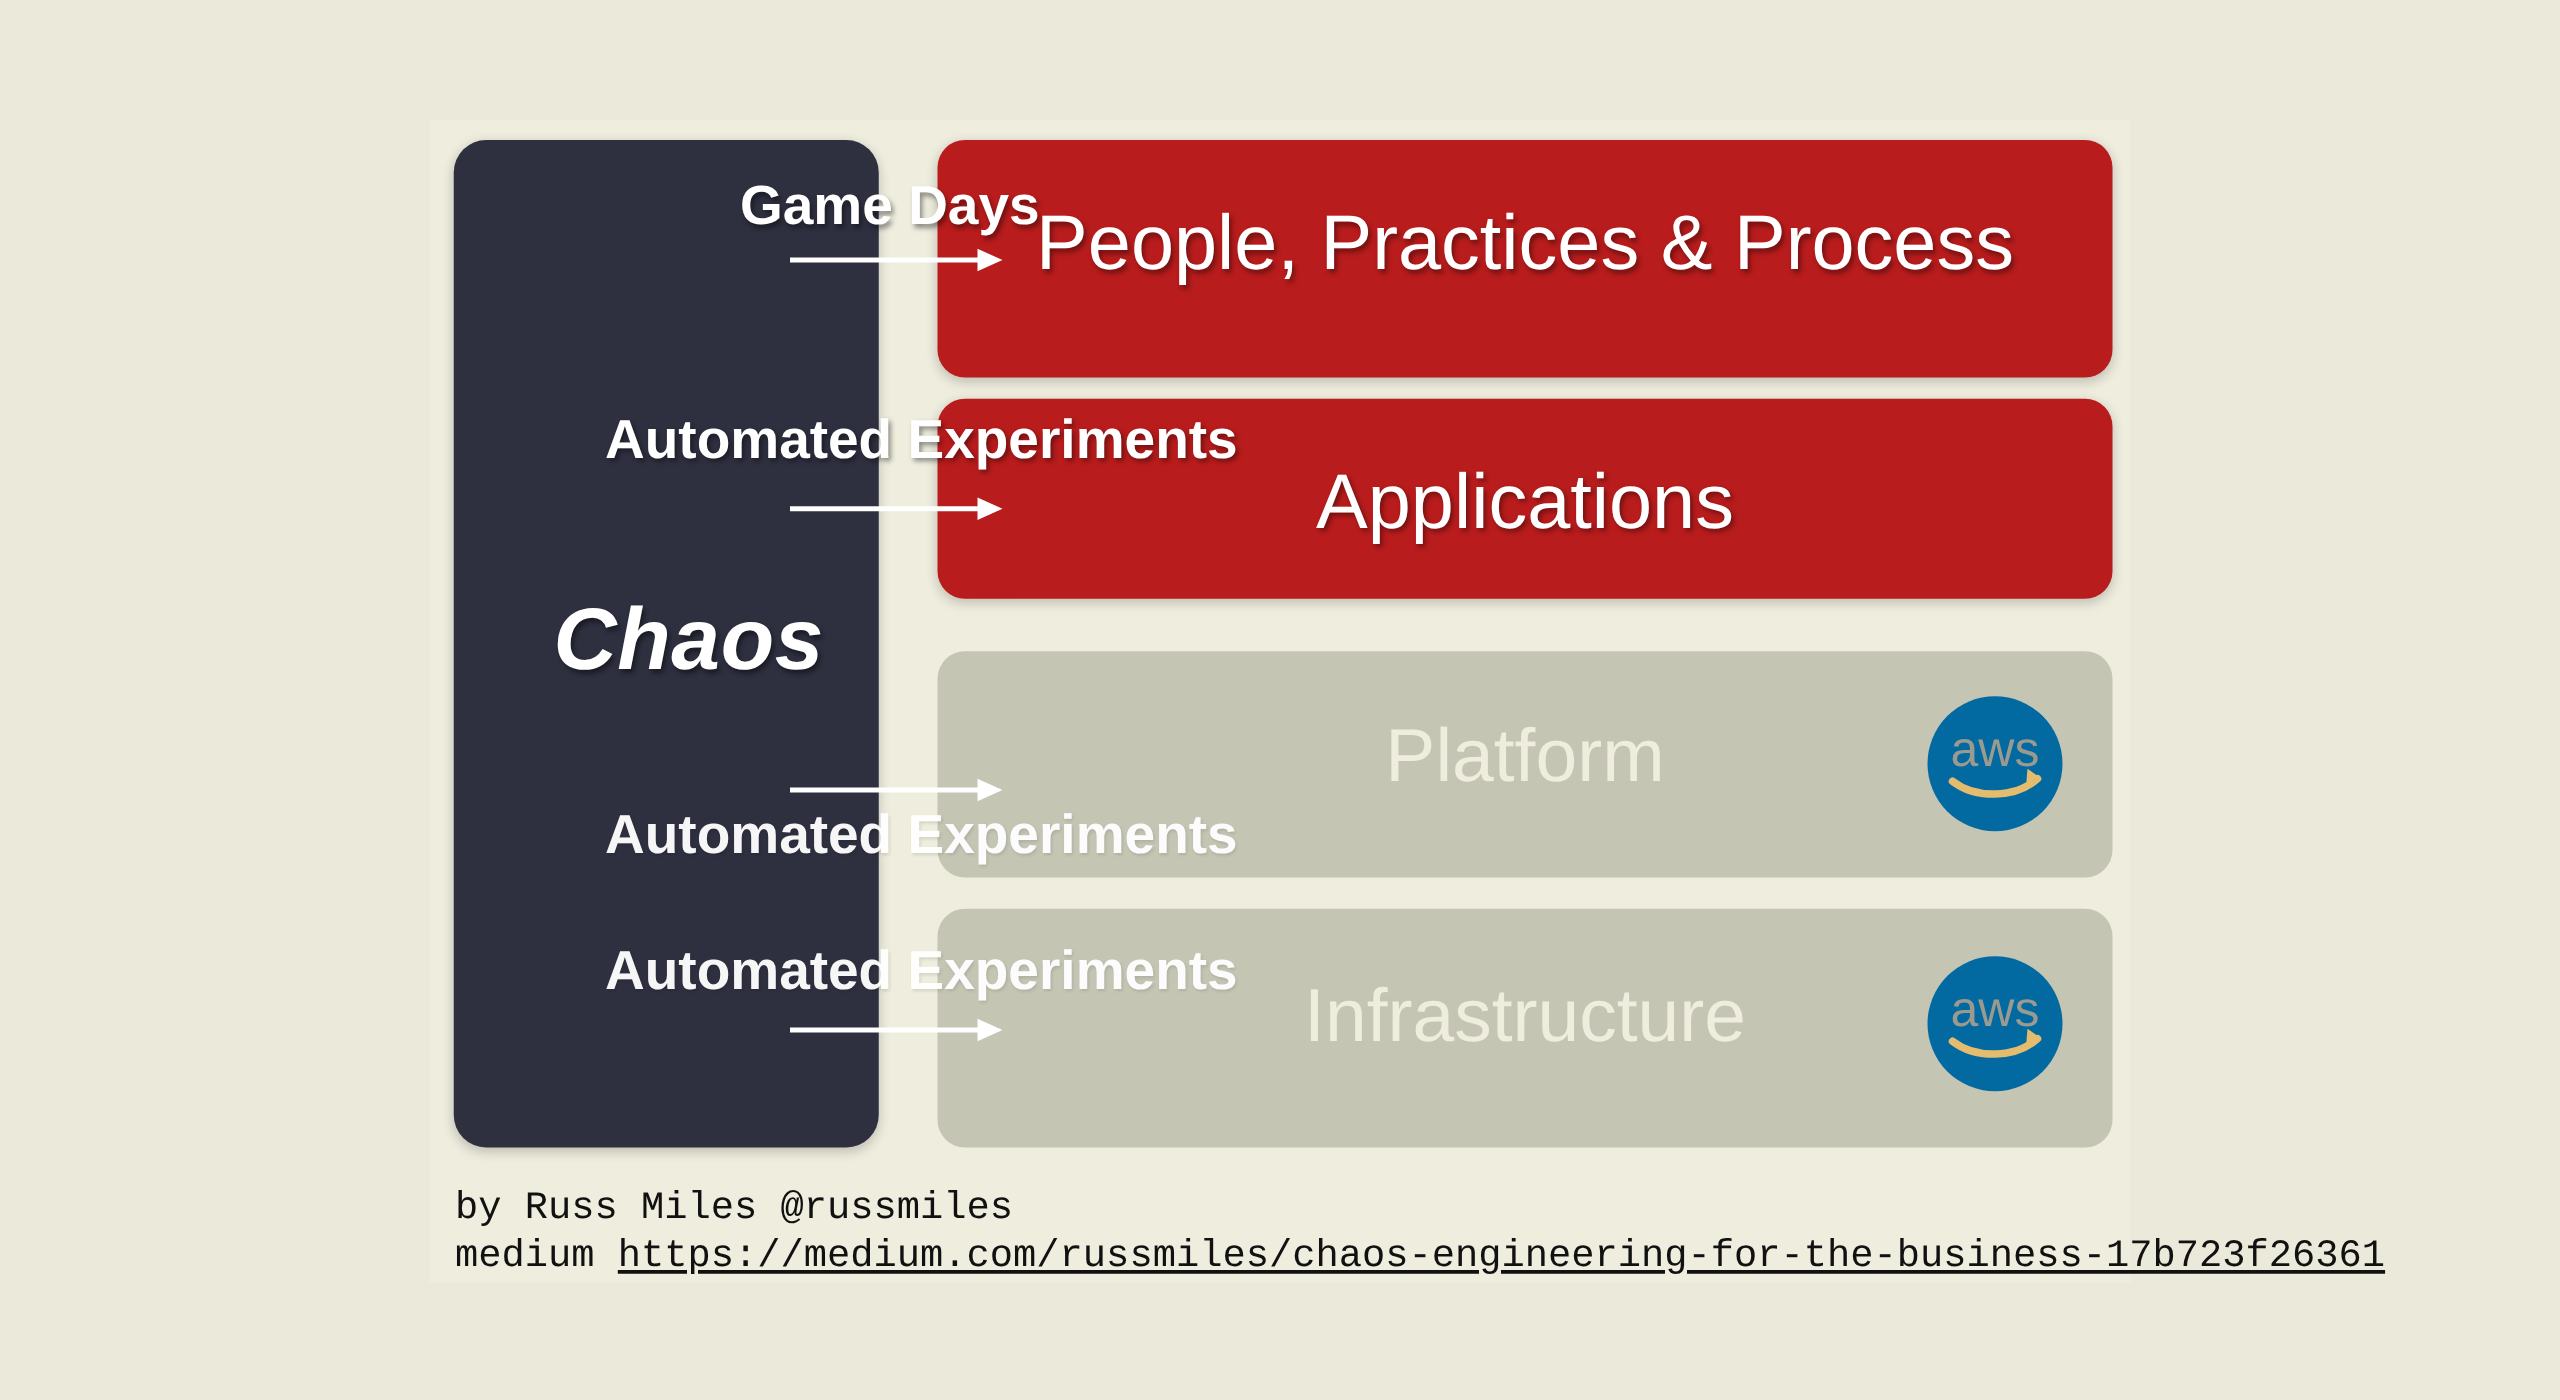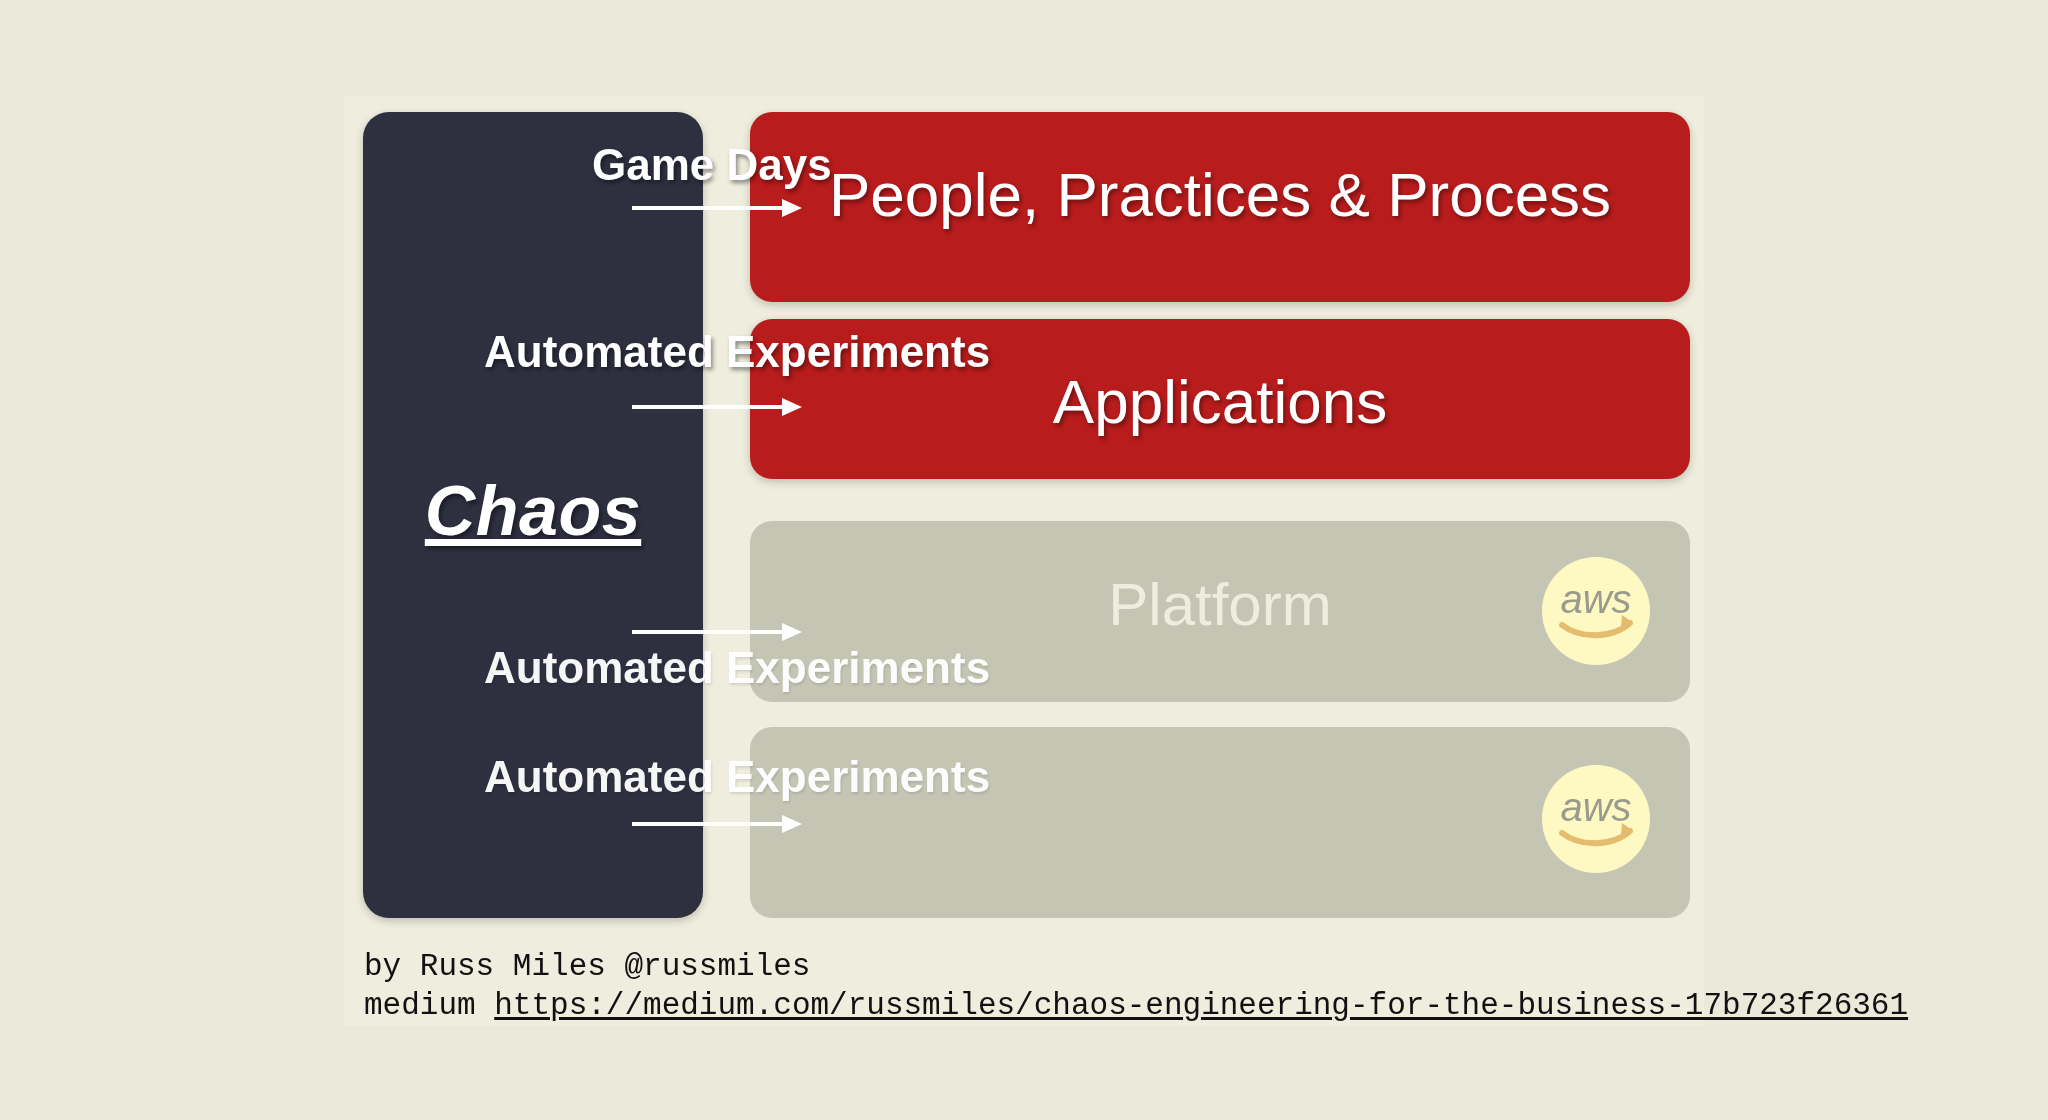--- a/index.html
+++ b/index.html
@@ -37,32 +37,31 @@
     left: 363px;
     top: 112px;
     width: 340px;
     height: 806px;
     background: #2e3040;
     border-radius: 26px;
     box-shadow: 0 3px 9px rgba(0,0,0,0.20);
   }
   #chaos-label {
     position: absolute;
-    left: 0;
+    left: 18px;
     top: 364px;
     width: 340px;
     text-align: center;
     color: #ffffff;
     font-size: 70px;
     font-weight: bold;
     font-style: italic;
     letter-spacing: 0.5px;
     text-shadow: 2px 3px 4px rgba(0,0,0,0.45);
     line-height: 1;
-    text-decoration: underline;
   }
 
   
   .layer-card {
     position: absolute;
     left: 750px;
     width: 940px;
     border-radius: 22px;
   }
   .layer-card.dark {
@@ -98,22 +97,21 @@
   #card-platform .layer-title { top: 54px;  font-size: 60px; }
   #card-infra    .layer-title { top: 56px;  font-size: 60px; }
 
   
   .aws-badge {
     position: absolute;
     right: 40px;
     width: 108px;
     height: 108px;
     border-radius: 50%;
-    background: #fef9c3;
-    font-style: italic;
+    background: #0369a1;
   }
   #card-platform .aws-badge { top: 36px; }
   #card-infra    .aws-badge { top: 38px; }
   .aws-badge svg { display: block; width: 108px; height: 108px; }
 
   
   .connector {
     position: absolute;
     left: 0;
     width: 2048px;
@@ -197,20 +195,21 @@
     <div class="aws-badge">
       <svg viewBox="0 0 108 108" xmlns="http://www.w3.org/2000/svg">
         <text x="54" y="56" text-anchor="middle" font-family="Liberation Sans, sans-serif" font-size="40" fill="#9a9a8e">aws</text>
         <path d="M20 68 C38 82, 70 82, 88 66" fill="none" stroke="#e3bc6d" stroke-width="6" stroke-linecap="round"></path>
         <path d="M80 58 L90 65 L79 70 Z" fill="#e3bc6d"></path>
       </svg>
     </div>
   </div>
 
   <div class="layer-card muted" id="card-infra">
+    <div class="layer-title">Infrastructure</div>
     <div class="aws-badge">
       <svg viewBox="0 0 108 108" xmlns="http://www.w3.org/2000/svg">
         <text x="54" y="56" text-anchor="middle" font-family="Liberation Sans, sans-serif" font-size="40" fill="#9a9a8e">aws</text>
         <path d="M20 68 C38 82, 70 82, 88 66" fill="none" stroke="#e3bc6d" stroke-width="6" stroke-linecap="round"></path>
         <path d="M80 58 L90 65 L79 70 Z" fill="#e3bc6d"></path>
       </svg>
     </div>
   </div>
 
   <div class="connector" id="conn-game-days">

